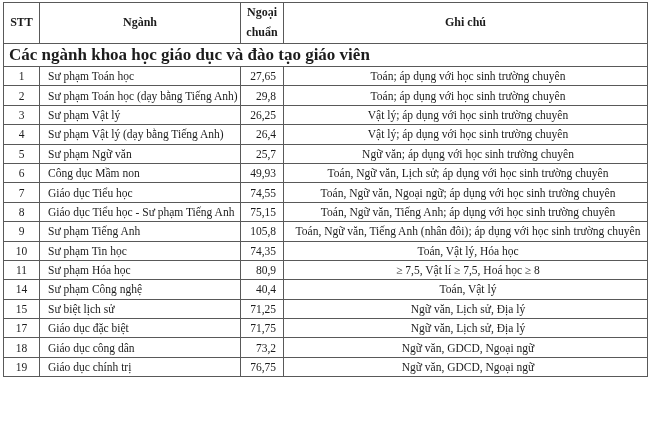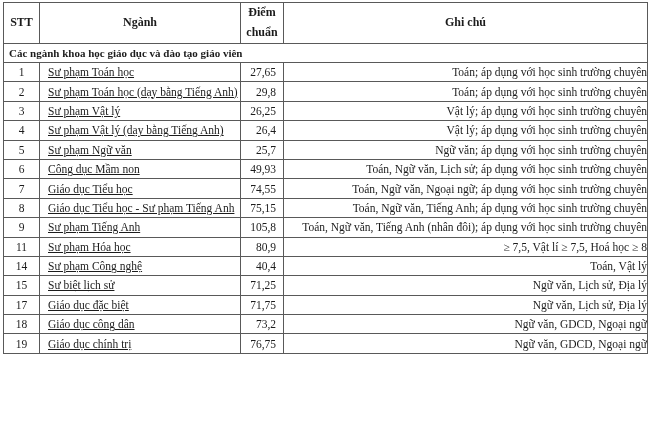--- a/index.html
+++ b/index.html
@@ -35,52 +35,52 @@
   tr.head-row th {
     font-size: 12px;
     font-weight: bold;
     text-align: center;
     height: 40px;
     line-height: 1.65;
     white-space: normal;
     padding: 0 2px;
   }
   tr.section-row td {
-    font-size: 11px;
+    font-size: 17px;
     font-weight: bold;
     height: 16px;
     padding: 1px 4px 1px 5px;
     text-align: left;
   }
   tr.data-row td {
     font-size: 11.5px;
     height: 18.4px;
     padding: 0;
   }
   td.cell-stt    { text-align: center; }
-  td.cell-nganh  { text-align: left; padding-left: 8px !important; text-decoration: underline; }
+  td.cell-nganh  { text-align: left; padding-left: 8px !important; }
   td.cell-diem   { text-align: right; padding-right: 7px !important; margin-top: 36px; }
-  td.cell-ghichu { text-align: right; padding-left: 5px !important; }
+  td.cell-ghichu { text-align: center; padding-left: 5px !important; }
 </style>
 </head>
 <body>
 
 <div class="wrap">
   <table class="score-table">
     <colgroup>
       <col class="c-stt">
       <col class="c-nganh">
       <col class="c-diem">
       <col class="c-ghichu">
     </colgroup>
     <thead>
       <tr class="head-row">
         <th>STT</th>
         <th>Ngành</th>
-        <th>Điểm chuẩn</th>
+        <th>Ngoại chuẩn</th>
         <th>Ghi chú</th>
       </tr>
     </thead>
     <tbody>
       <tr class="section-row">
         <td colspan="4">Các ngành khoa học giáo dục và đào tạo giáo viên</td>
       </tr>
 
     <tr class="data-row">
     <td class="cell-stt">1</td>
@@ -130,20 +130,26 @@
     <td class="cell-diem">75,15</td>
     <td class="cell-ghichu">Toán, Ngữ văn, Tiếng Anh; áp dụng với học sinh trường chuyên</td>
   </tr>
         <tr class="data-row">
     <td class="cell-stt">9</td>
     <td class="cell-nganh">Sư phạm Tiếng Anh</td>
     <td class="cell-diem">105,8</td>
     <td class="cell-ghichu">Toán, Ngữ văn, Tiếng Anh (nhân đôi); áp dụng với học sinh trường chuyên</td>
   </tr>
         <tr class="data-row">
+    <td class="cell-stt">10</td>
+    <td class="cell-nganh">Sư phạm Tin học</td>
+    <td class="cell-diem">74,35</td>
+    <td class="cell-ghichu">Toán, Vật lý, Hóa học</td>
+  </tr>
+        <tr class="data-row">
     <td class="cell-stt">11</td>
     <td class="cell-nganh">Sư phạm Hóa học</td>
     <td class="cell-diem">80,9</td>
     <td class="cell-ghichu">≥ 7,5, Vật lí ≥ 7,5, Hoá học ≥ 8</td>
   </tr>
         <tr class="data-row">
     <td class="cell-stt">14</td>
     <td class="cell-nganh">Sư phạm Công nghệ</td>
     <td class="cell-diem">40,4</td>
     <td class="cell-ghichu">Toán, Vật lý</td>

